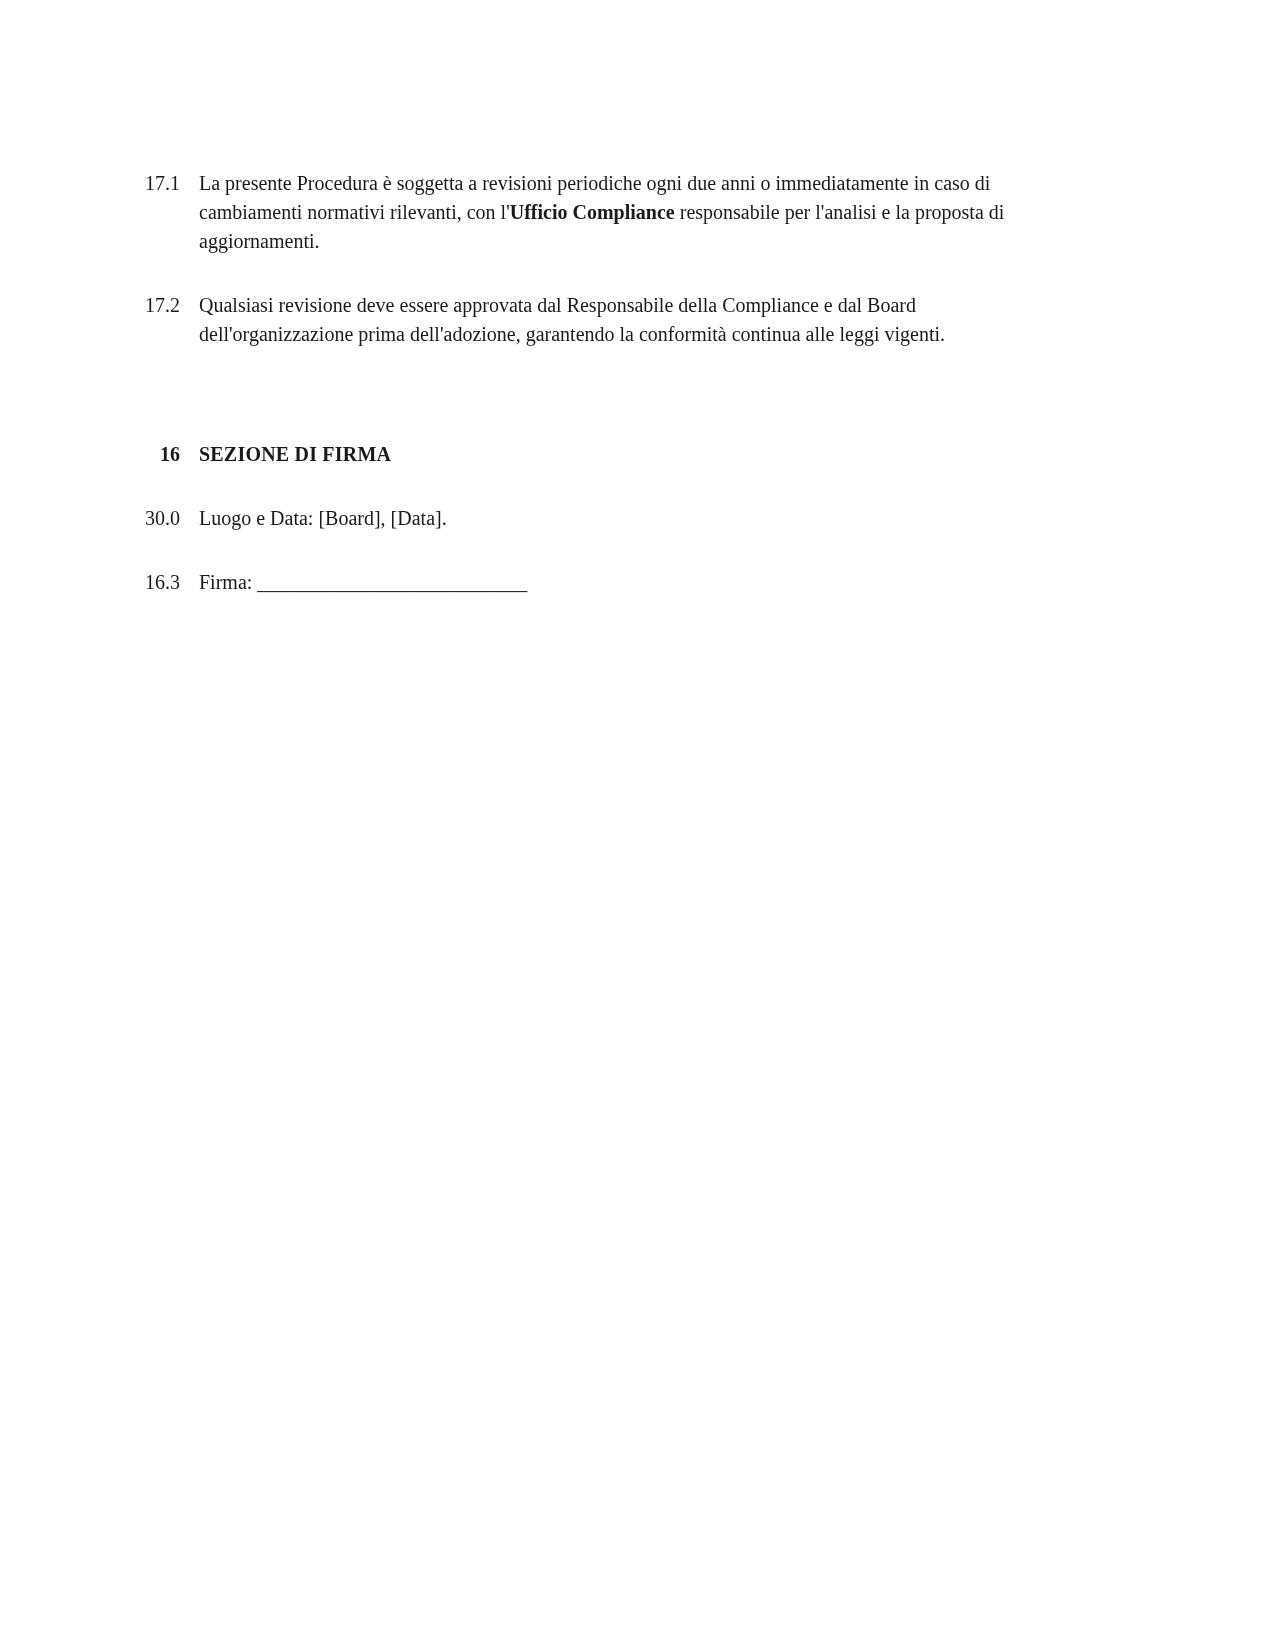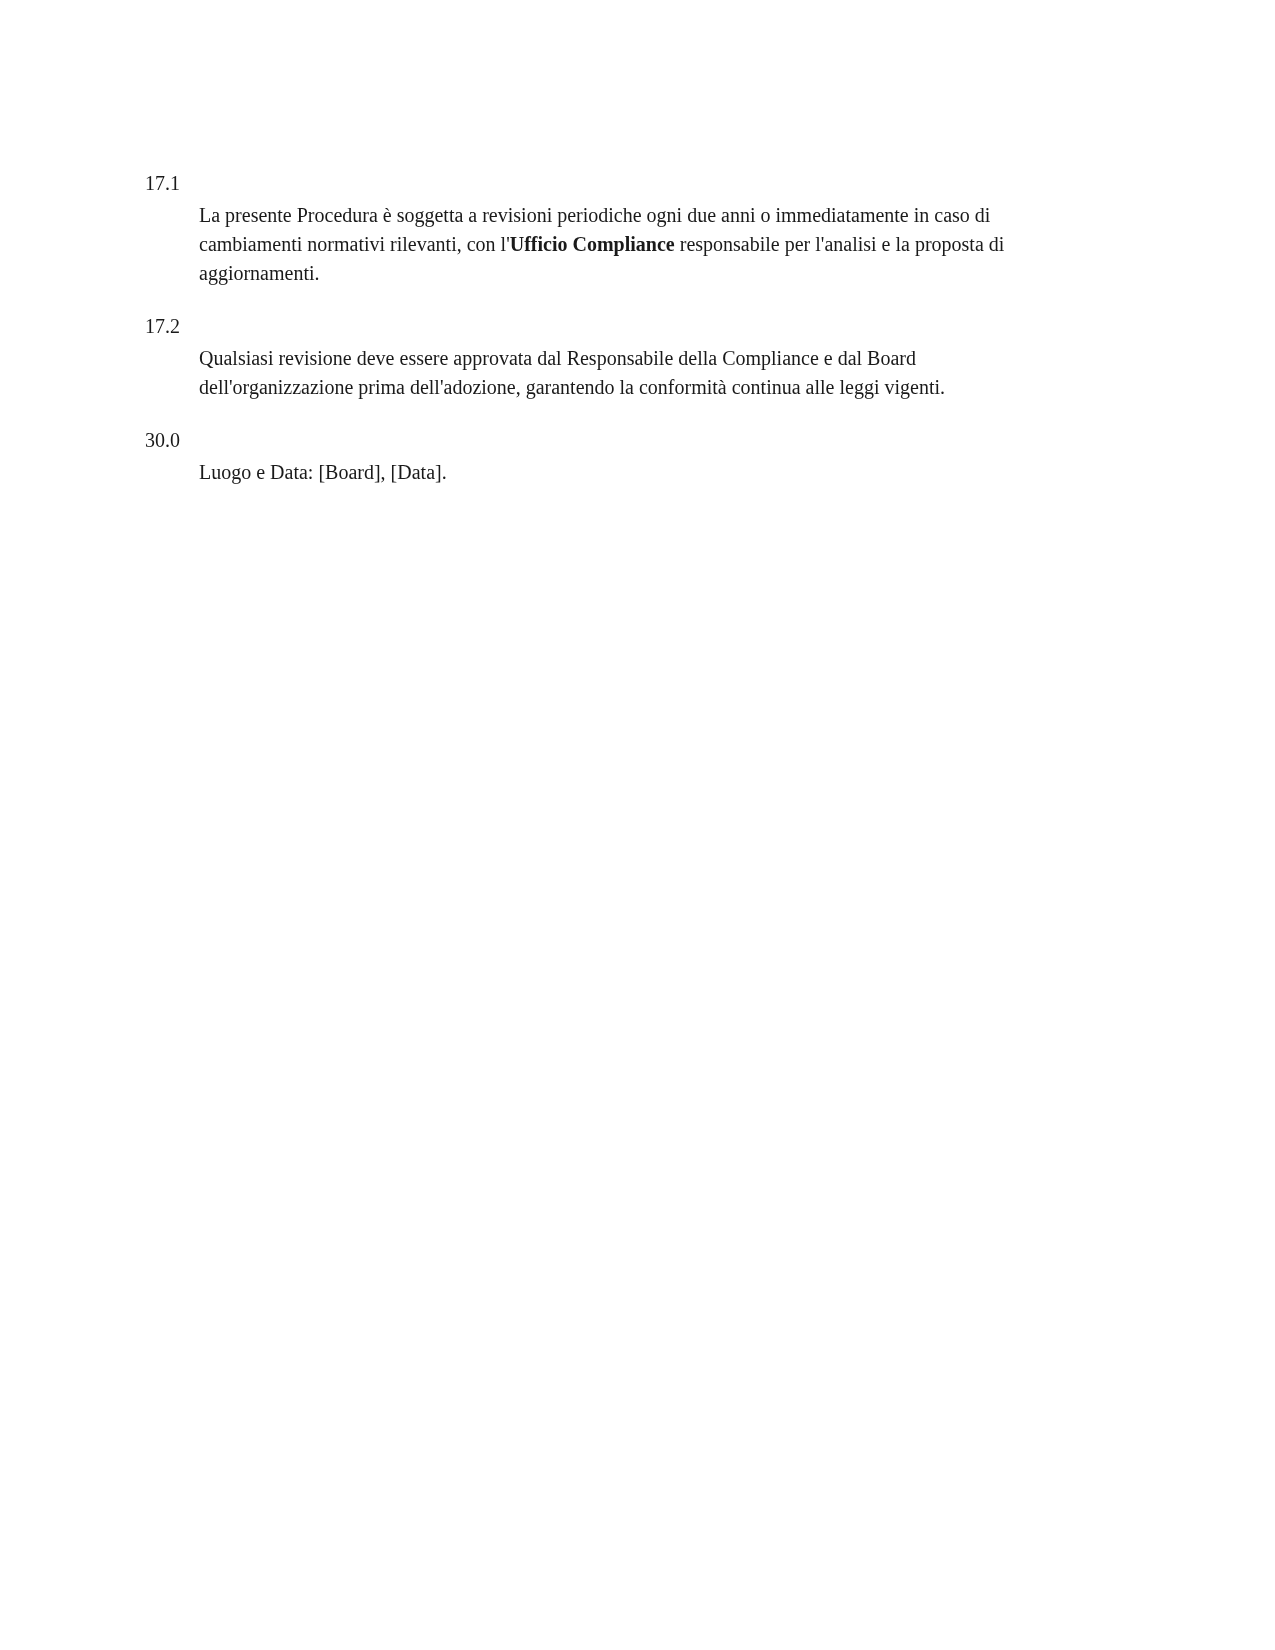--- a/index.html
+++ b/index.html
@@ -20,35 +20,34 @@
     color: var(--text-color);
     overflow: hidden;
   }
   .content {
     position: absolute;
     left: 130px;
     top: 169px;
     width: 929px;
     display: flex;
     flex-direction: column;
-    gap: 24px;
+    gap: 35px;
   }
   .clause {
     display: flex;
     align-items: flex-start;
   }
   .clause-num {
     flex: 0 0 50px;
     text-align: right;
   }
   .clause-body {
     flex: 0 1 auto;
     margin-left: 19px;
     max-width: 860px;
-    margin-top: 32px;
   }
   .section-heading {
     display: flex;
     align-items: flex-start;
     font-weight: bold;
     margin-top: 56px;
   }
   .section-heading .clause-body {
     letter-spacing: 0.2px;
   }
@@ -63,23 +62,31 @@
   <div class="clause">
     <div class="clause-num">17.1</div>
     <div class="clause-body"><span>La presente Procedura è soggetta a revisioni periodiche ogni due anni o immediatamente in caso di cambiamenti normativi rilevanti, con l'</span><span class="bold-inline">Ufficio Compliance</span><span> responsabile per l'analisi e la proposta di aggiornamenti.</span></div>
   </div>
 
   <div class="clause">
     <div class="clause-num">17.2</div>
     <div class="clause-body">Qualsiasi revisione deve essere approvata dal Responsabile della Compliance e dal Board dell'organizzazione prima dell'adozione, garantendo la conformità continua alle leggi vigenti.</div>
   </div>
 
+  <div class="clause section-heading">
+    <div class="clause-num">16</div>
+    <div class="clause-body">SEZIONE DI FIRMA</div>
+  </div>
 
 
   <div class="clause">
     <div class="clause-num">30.0</div>
     <div class="clause-body">Luogo e Data: [Board], [Data].</div>
   </div>
 
+  <div class="clause">
+    <div class="clause-num">16.3</div>
+    <div class="clause-body"><span>Firma: </span><span class="signature-line">___________________________</span></div>
+  </div>
 
 
 
 </div>
 
 </body></html>

